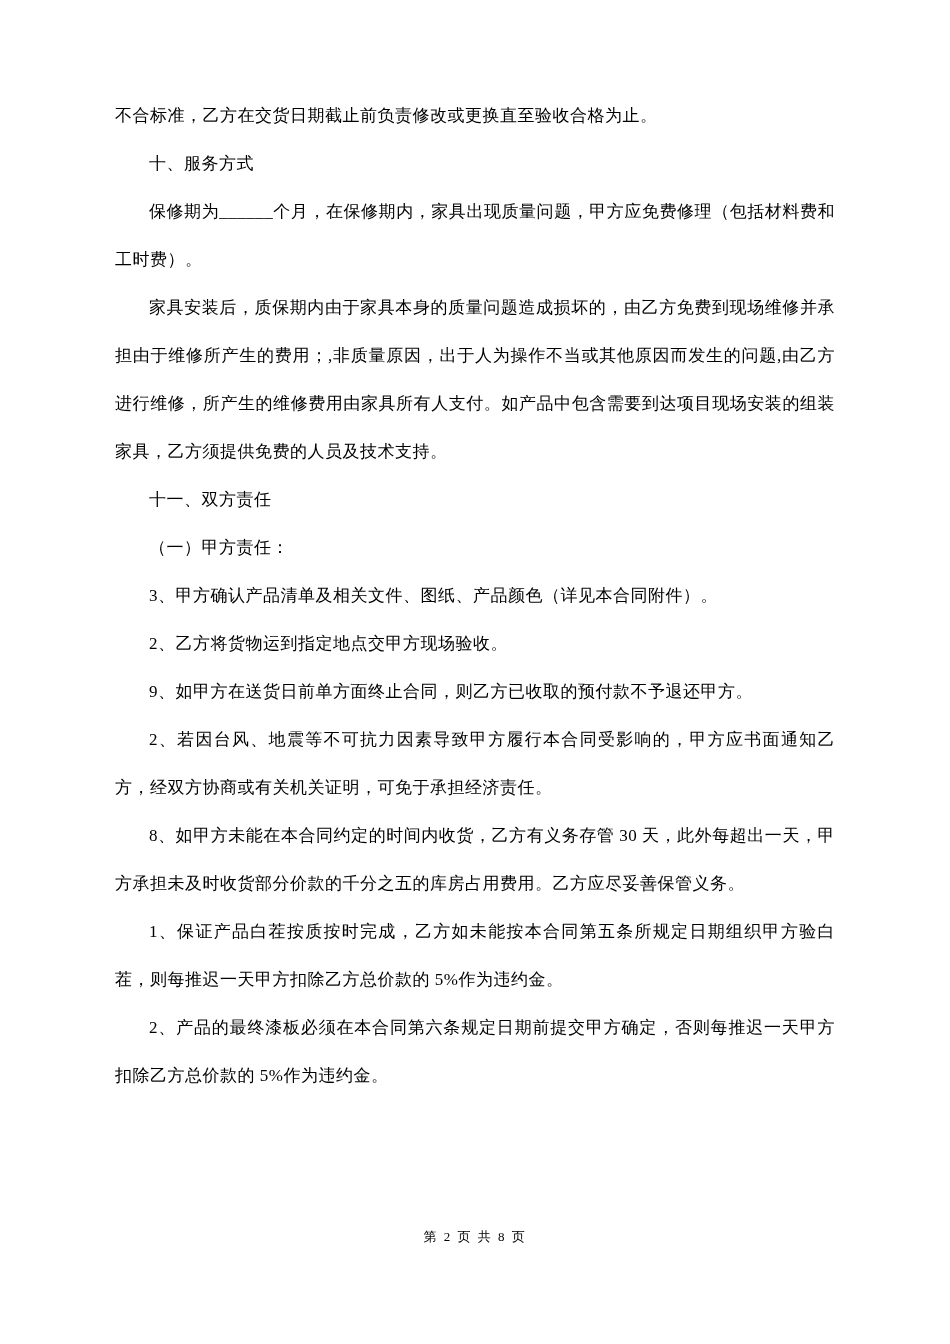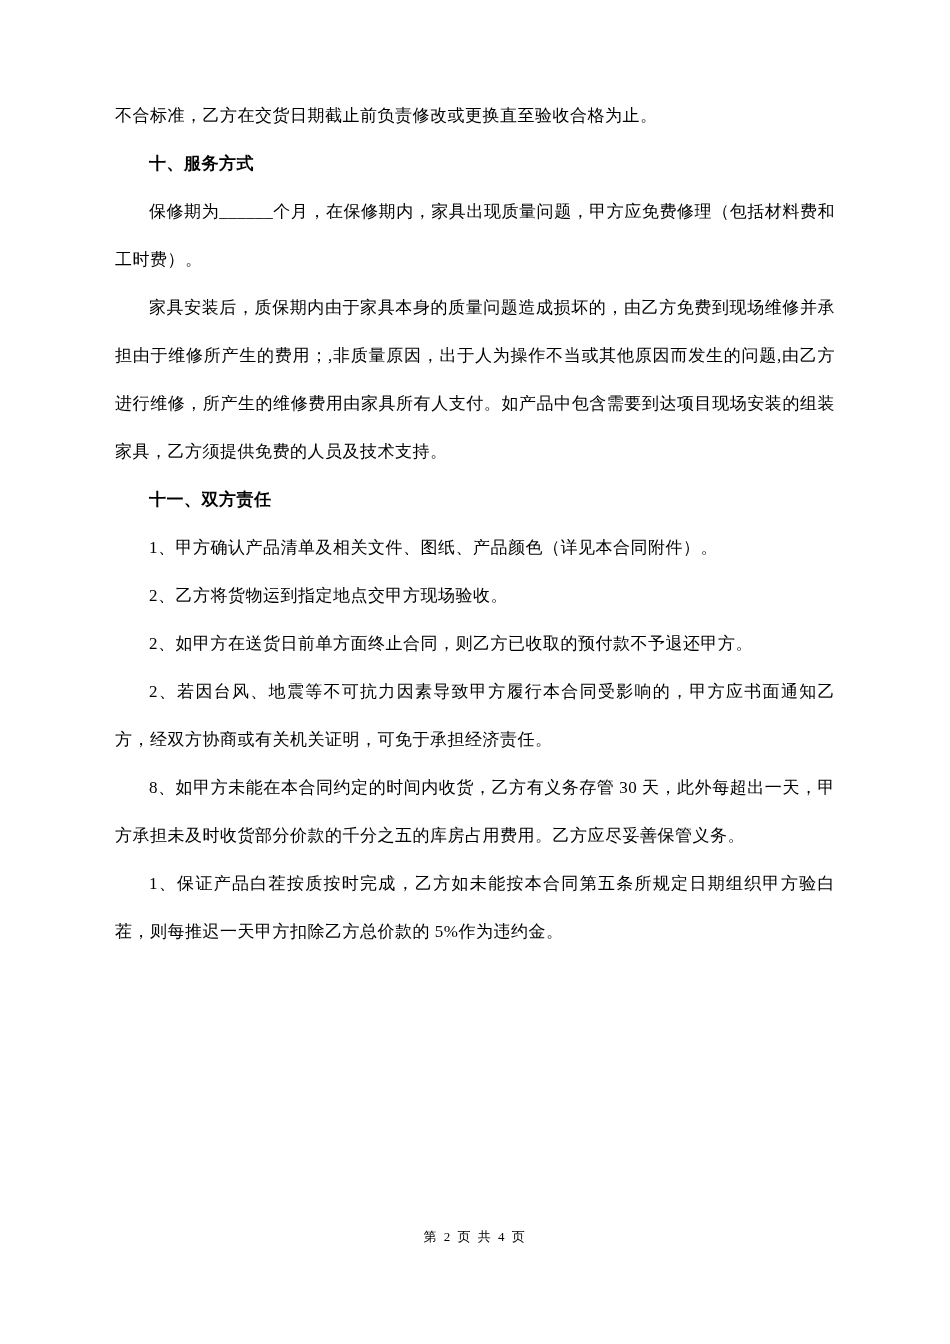--- a/index.html
+++ b/index.html
@@ -33,21 +33,21 @@
     letter-spacing: 0.5px;
     word-break: break-all;
   }
   .para.no-indent {
     text-indent: 0;
   }
   .heading {
     margin: 0;
     font-size: 17px;
     line-height: 48px;
-    font-weight: bold;
+    font-weight: normal;
     text-indent: 2em;
     letter-spacing: 0.5px;
   }
   .footer {
     position: absolute;
     left: 0;
     right: 0;
     top: 1228px;
     text-align: center;
     font-size: 13px;
@@ -63,30 +63,32 @@
   <p class="para no-indent">不合标准，乙方在交货日期截止前负责修改或更换直至验收合格为止。</p>
 
   <h2 class="heading">十、服务方式</h2>
 
   <p class="para">保修期为______个月，在保修期内，家具出现质量问题，甲方应免费修理（包括材料费和工时费）。</p>
 
   <p class="para">家具安装后，质保期内由于家具本身的质量问题造成损坏的，由乙方免费到现场维修并承担由于维修所产生的费用；,非质量原因，出于人为操作不当或其他原因而发生的问题,由乙方进行维修，所产生的维修费用由家具所有人支付。如产品中包含需要到达项目现场安装的组装家具，乙方须提供免费的人员及技术支持。</p>
 
   <h2 class="heading">十一、双方责任</h2>
 
+  <p class="para">（一）甲方责任：</p>
 
-  <p class="para">1、甲方确认产品清单及相关文件、图纸、产品颜色（详见本合同附件）。</p>
+  <p class="para">3、甲方确认产品清单及相关文件、图纸、产品颜色（详见本合同附件）。</p>
 
   <p class="para">2、乙方将货物运到指定地点交甲方现场验收。</p>
 
-  <p class="para">2、如甲方在送货日前单方面终止合同，则乙方已收取的预付款不予退还甲方。</p>
+  <p class="para">9、如甲方在送货日前单方面终止合同，则乙方已收取的预付款不予退还甲方。</p>
 
   <p class="para">2、若因台风、地震等不可抗力因素导致甲方履行本合同受影响的，甲方应书面通知乙方，经双方协商或有关机关证明，可免于承担经济责任。</p>
 
   <p class="para">8、如甲方未能在本合同约定的时间内收货，乙方有义务存管 30 天，此外每超出一天，甲方承担未及时收货部分价款的千分之五的库房占用费用。乙方应尽妥善保管义务。</p>
 
 
   <p class="para">1、保证产品白茬按质按时完成，乙方如未能按本合同第五条所规定日期组织甲方验白茬，则每推迟一天甲方扣除乙方总价款的 5%作为违约金。</p>
 
+  <p class="para">2、产品的最终漆板必须在本合同第六条规定日期前提交甲方确定，否则每推迟一天甲方扣除乙方总价款的 5%作为违约金。</p>
 
-  <div class="footer">第 2 页 共 4 页</div>
+  <div class="footer">第 2 页 共 8 页</div>
 
 </div>
 
 </body></html>

